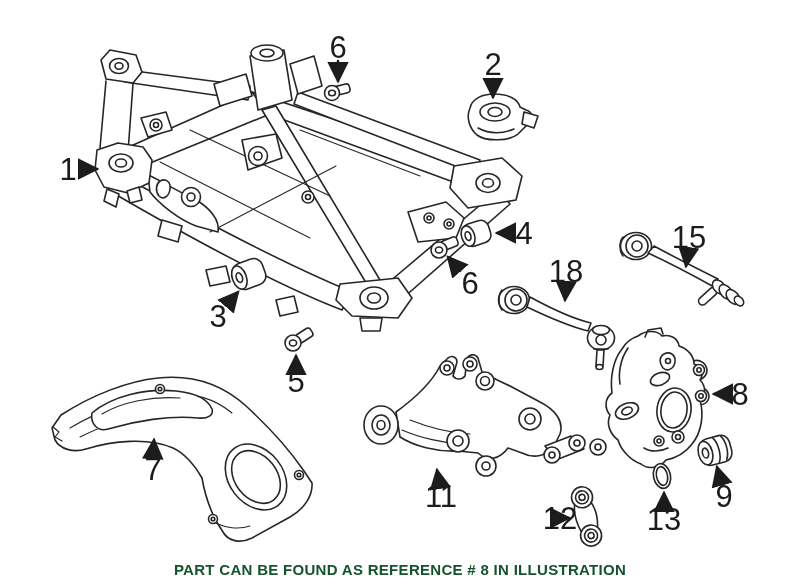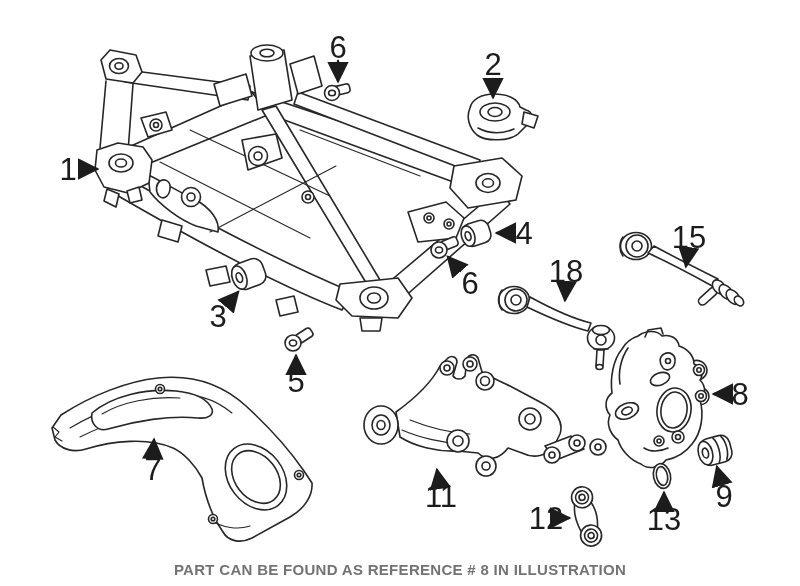--- a/index.html
+++ b/index.html
@@ -278,18 +278,18 @@
 <div class="callout" style="left:524px;top:233px">4</div>
 <div class="callout" style="left:470px;top:283px">6</div>
 <div class="callout" style="left:218px;top:316px">3</div>
 <div class="callout" style="left:296px;top:381px">5</div>
 <div class="callout" style="left:566px;top:271px">18</div>
 <div class="callout" style="left:689px;top:237px">15</div>
 <div class="callout" style="left:740px;top:394px">8</div>
 <div class="callout" style="left:724px;top:496px">9</div>
 <div class="callout" style="left:664px;top:519px">13</div>
 <div class="callout" style="left:441px;top:496px">11</div>
-<div class="callout" style="left:546px;top:518px">12</div>
+<div class="callout" style="left:560px;top:518px">12</div>
 <div class="callout" style="left:153px;top:469px">7</div>
 
-<div class="note" style="color: #737373;">PART CAN BE FOUND AS REFERENCE # 8 IN ILLUSTRATION</div>
+<div class="note" style="color: #14532d;">PART CAN BE FOUND AS REFERENCE # 8 IN ILLUSTRATION</div>
 
 </div>
 
 </body></html>

